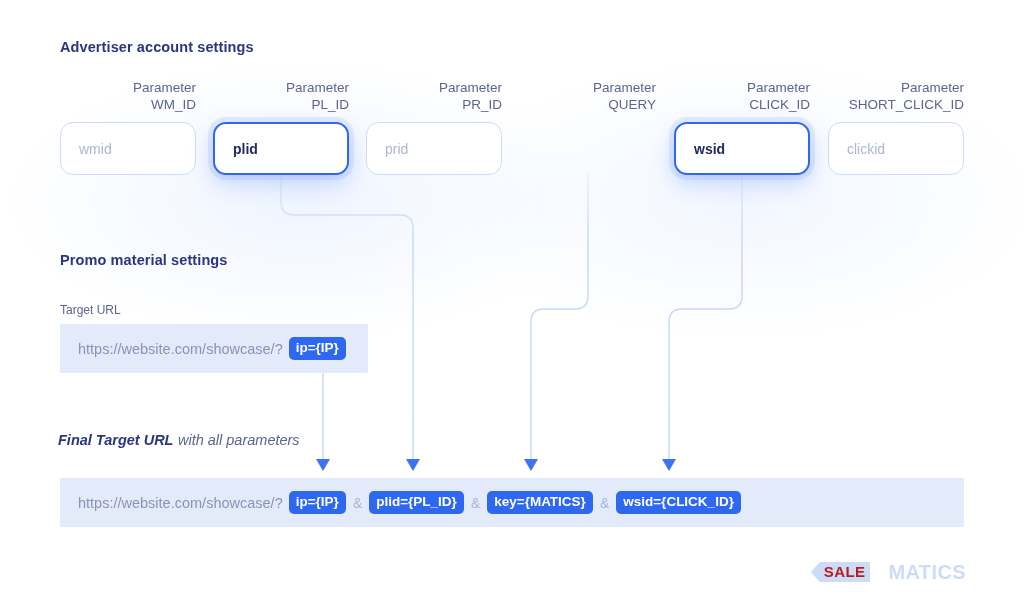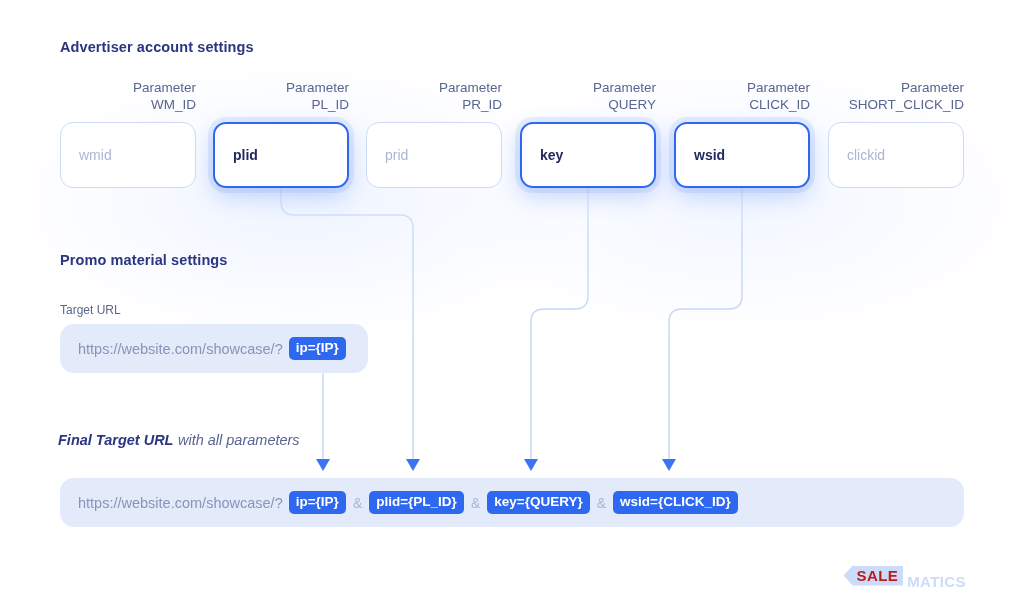--- a/index.html
+++ b/index.html
@@ -78,21 +78,21 @@
   }
   .param-label {
     font-size: 13.5px;
     line-height: 16.5px;
     color: #5a6590;
     white-space: nowrap;
   }
   .param-label .nm { display: block; text-align: right; }
   .param-box {
     margin-top: 9px;
-    height: 66px;
+    height: 53px;
     border-radius: 13px;
     background: #ffffff;
     display: flex;
     align-items: center;
     padding-left: 18px;
     font-size: 14px;
   }
   .param-box.inactive {
     border: 1.6px solid #ccdcf8;
     color: #aab6d4;
@@ -103,21 +103,21 @@
     color: #222a5e;
     font-weight: 700;
     box-shadow: 0 0 0 5px rgba(90,140,250,0.13),
                 0 8px 22px rgba(70,125,245,0.30);
   }
 
   
   .url-bar {
     position: absolute;
     background: #e3ebfb;
-    border-radius: 14px;
+    border-radius: 2px;
     display: flex;
     align-items: center;
     z-index: 2;
   }
   .url-text {
     font-size: 14.5px;
     color: #8893b8;
     white-space: nowrap;
   }
   .pill {
@@ -171,26 +171,25 @@
     color: #b91c1c;
     font-size: 15px;
     font-weight: 700;
     letter-spacing: .4px;
     padding: 2px 5px 3px 13px;
     line-height: 1;
     clip-path: polygon(0% 50%, 9px 0%, 100% 0%, 100% 100%, 9px 100%);
   }
   .logo-tail {
     color: #ccdcf8;
-    font-size: 15px;
+    font-size: 20px;
     font-weight: 600;
     letter-spacing: .4px;
-    padding-left: 4px;
+    padding-left: 18px;
     line-height: 1;
-    margin-top: 12px;
   }
 </style>
 </head>
 <body>
 
 <div id="stage">
 
   <svg id="wires" viewBox="0 0 1024 597" width="1024" height="597">
     <defs>
       <linearGradient id="fadeWire" x1="0" y1="0" x2="0" y2="1">
@@ -249,21 +248,20 @@
       <span class="nm">PR_ID</span>
     </div>
     <div class="param-box inactive">prid</div>
   </div>
 
   <div class="param" style="left:520px;">
     <div class="param-label">
       <span class="nm">Parameter</span>
       <span class="nm">QUERY</span>
     </div>
-    <div class="param-box active">key</div>
   </div>
 
   <div class="param" style="left:674px;">
     <div class="param-label">
       <span class="nm">Parameter</span>
       <span class="nm">CLICK_ID</span>
     </div>
     <div class="param-box active">wsid</div>
   </div>
 
@@ -282,21 +280,21 @@
     </div>
   </div>
 
   <div class="url-bar" id="final-url-bar">
     <div class="bar-row">
       <span class="url-text">https://website.com/showcase/?</span>
       <span class="pill">ip={IP}</span>
       <span class="amp">&amp;</span>
       <span class="pill">plid={PL_ID}</span>
       <span class="amp">&amp;</span>
-      <span class="pill">key={QUERY}</span>
+      <span class="pill">key={MATICS}</span>
       <span class="amp">&amp;</span>
       <span class="pill">wsid={CLICK_ID}</span>
     </div>
   </div>
 
   <div id="logo">
     <span class="logo-tag">SALE</span>
     <span class="logo-tail">MATICS</span>
   </div>
 

